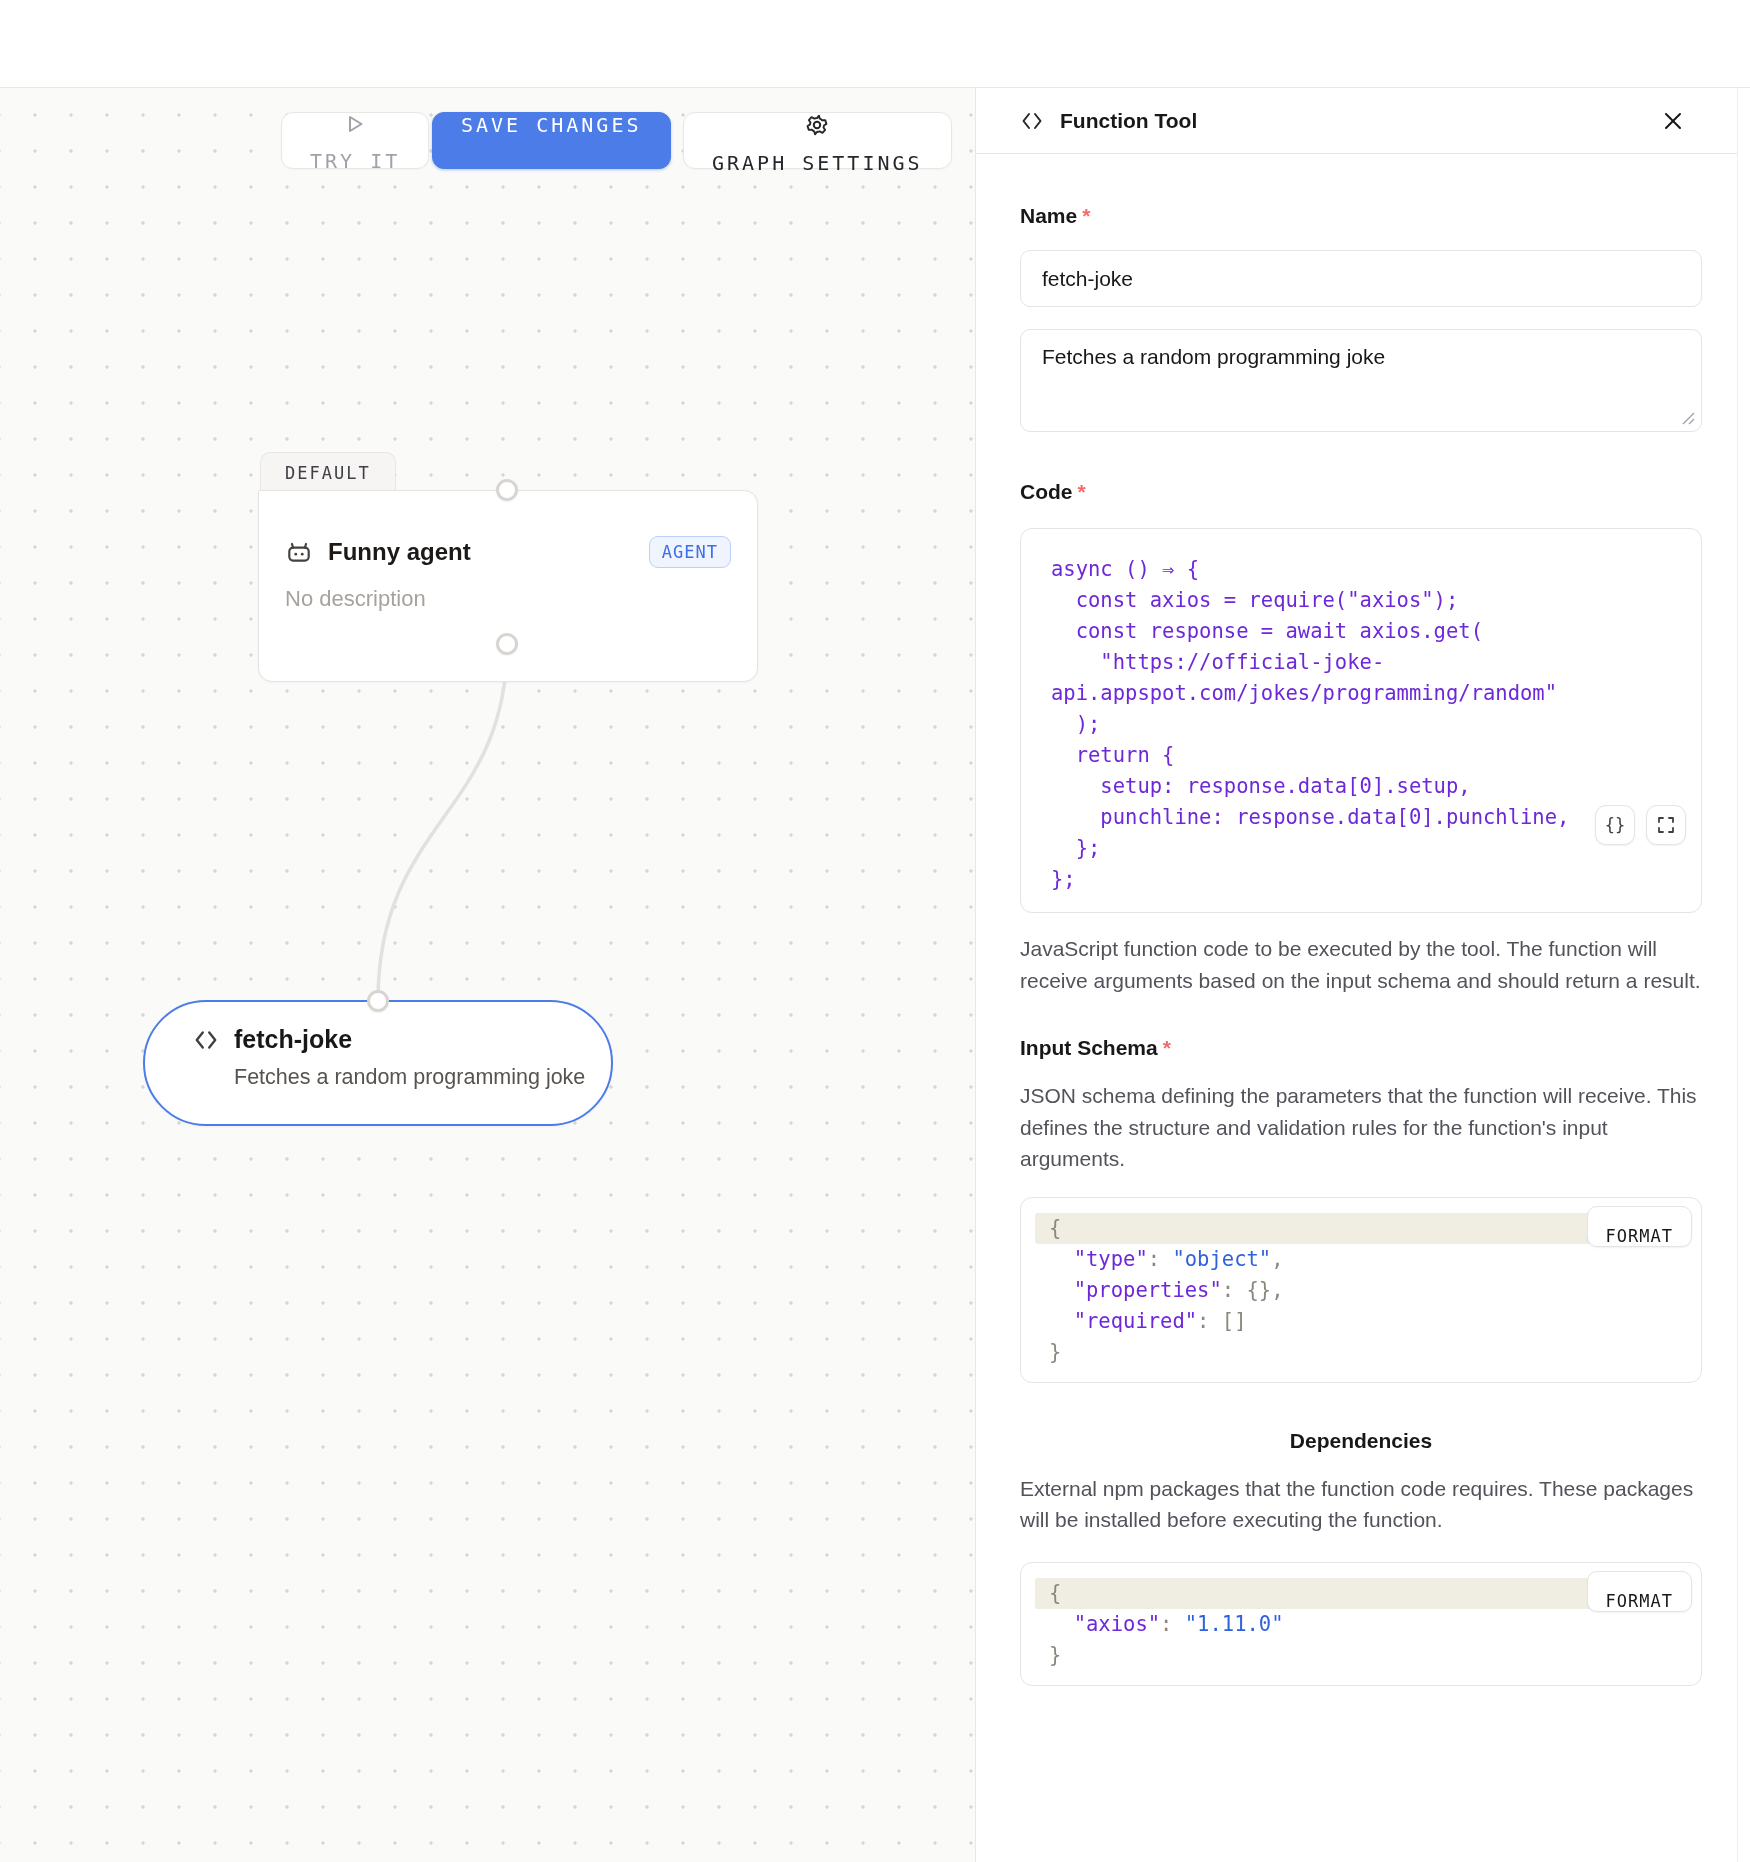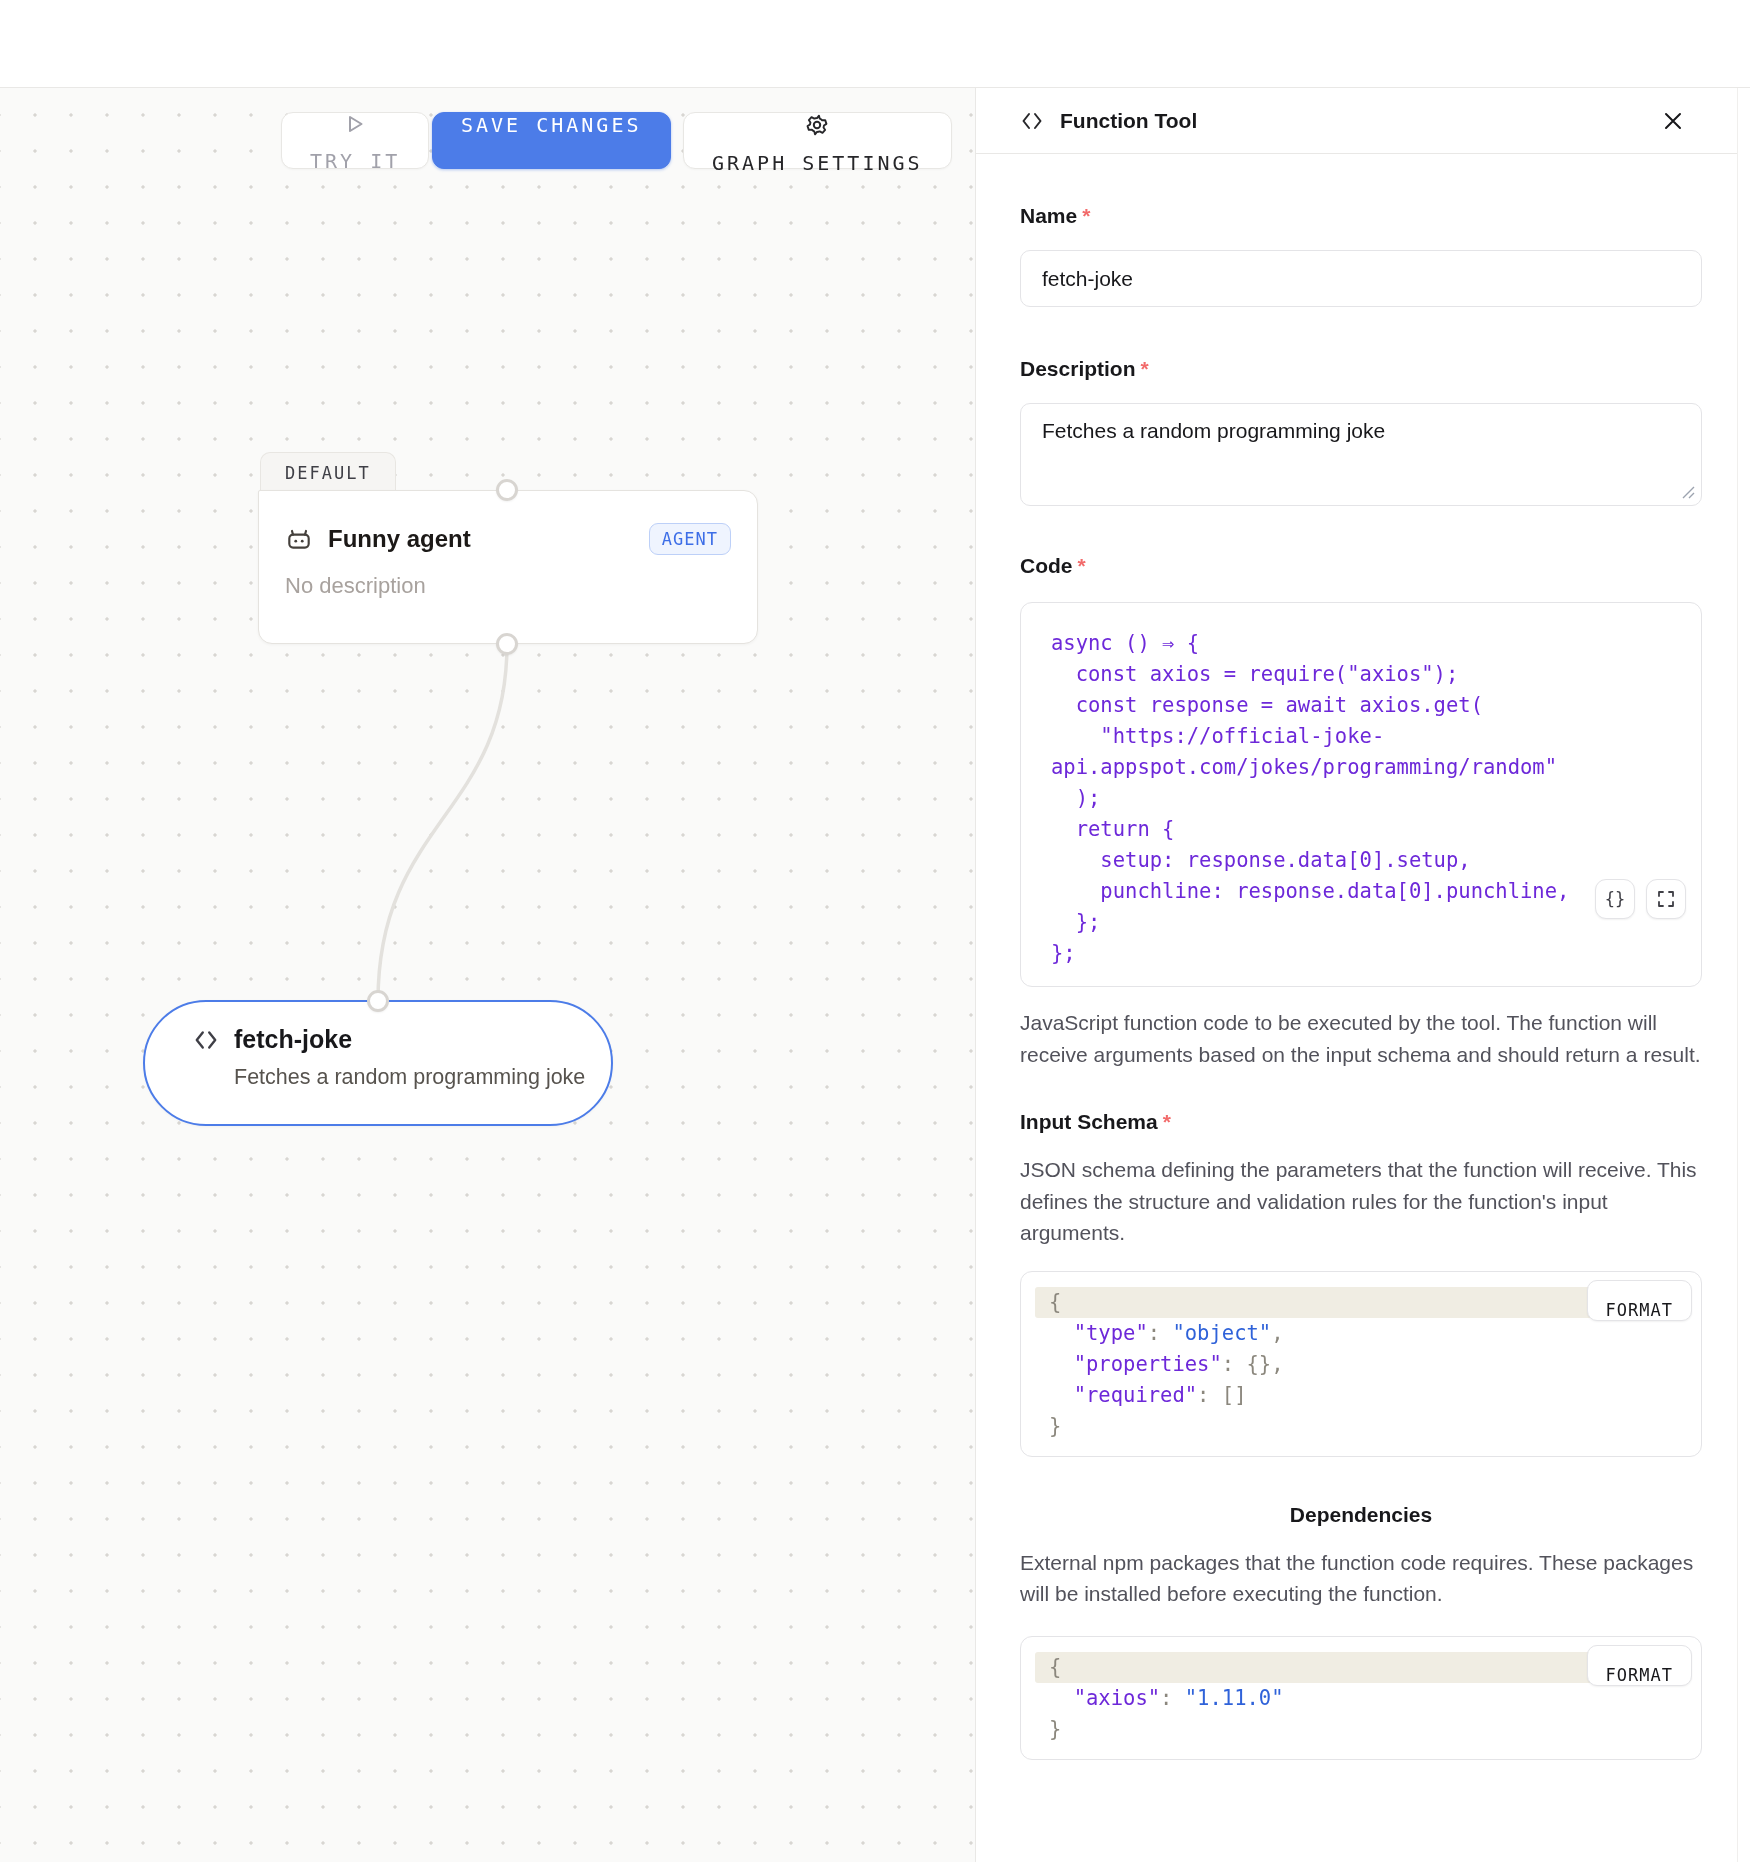--- a/index.html
+++ b/index.html
@@ -27,23 +27,23 @@
   .tb-save { left:432px; background:#4c7ce8; border-color:#4c7ce8; color:#fff;
     box-shadow:0 1px 3px rgba(76,124,232,0.4); }
   .tb-graph { left:683px; color:#27272a; }
   .tb-btn svg { flex:0 0 auto; }
 
   
   .group-tab { position:absolute; left:260px; top:364px; height:40px; padding:0 24px;
     display:flex; align-items:center; background:#f6f5f3; border:1px solid #e8e6e2;
     border-bottom:none; border-radius:10px 10px 0 0; font-family:"DejaVu Sans Mono", monospace;
     font-size:17px; letter-spacing:2px; color:#3f3f46; }
-  .agent-card { position:absolute; left:258px; top:402px; width:500px; height:154px;
+  .agent-card { position:absolute; left:258px; top:402px; width:500px; height:192px;
     background:#fff; border:1px solid #e5e3df; border-radius:2px 14px 14px 14px;
-    box-shadow:0 1px 3px rgba(0,0,0,0.04); padding:0 26px; cursor:pointer; }
+    box-shadow:0 1px 3px rgba(0,0,0,0.04); padding:13px 26px; cursor:pointer; }
   .agent-row { display:flex; align-items:center; margin-top:32px; }
   .agent-title { font-size:24px; font-weight:700; color:#1c1917; margin-left:15px; }
   .agent-badge { margin-left:auto; font-family:"DejaVu Sans Mono", monospace; font-size:17px;
     letter-spacing:1px; color:#3d6ee7; background:#eff4fe; border:1.5px solid #bdd0f8;
     border-radius:9px; padding:5px 12px; }
   .agent-desc { margin-top:18px; font-size:22px; color:#a8a29e; }
 
   
   .handle { position:absolute; width:22px; height:22px; border-radius:50%;
     background:#fff; border:3px solid #d8d5d1; box-shadow:0 1px 2px rgba(0,0,0,0.05);
@@ -188,23 +188,20 @@
   </div>
 
   <div class="panel-body">
     
     <div class="field-label">
       <span>Name</span><span class="req">*</span>
     </div>
     <input class="text-input" type="text" value="fetch-joke" style="">
 
     
-    <div class="field-label mt-50">
-      <span>Description</span><span class="req">*</span>
-    </div>
     <div class="textarea-wrap">
       <textarea class="text-area" style="">Fetches a random programming joke</textarea>
       <svg class="resize-handle" width="16" height="16" viewBox="0 0 16 16">
         <path d="M14 3 L3 14 M14 9 L9 14" stroke="#9ca3af" stroke-width="1.4"></path>
       </svg>
     </div>
 
     
     <div class="field-label mt-48">
       <span>Code</span><span class="req">*</span>

